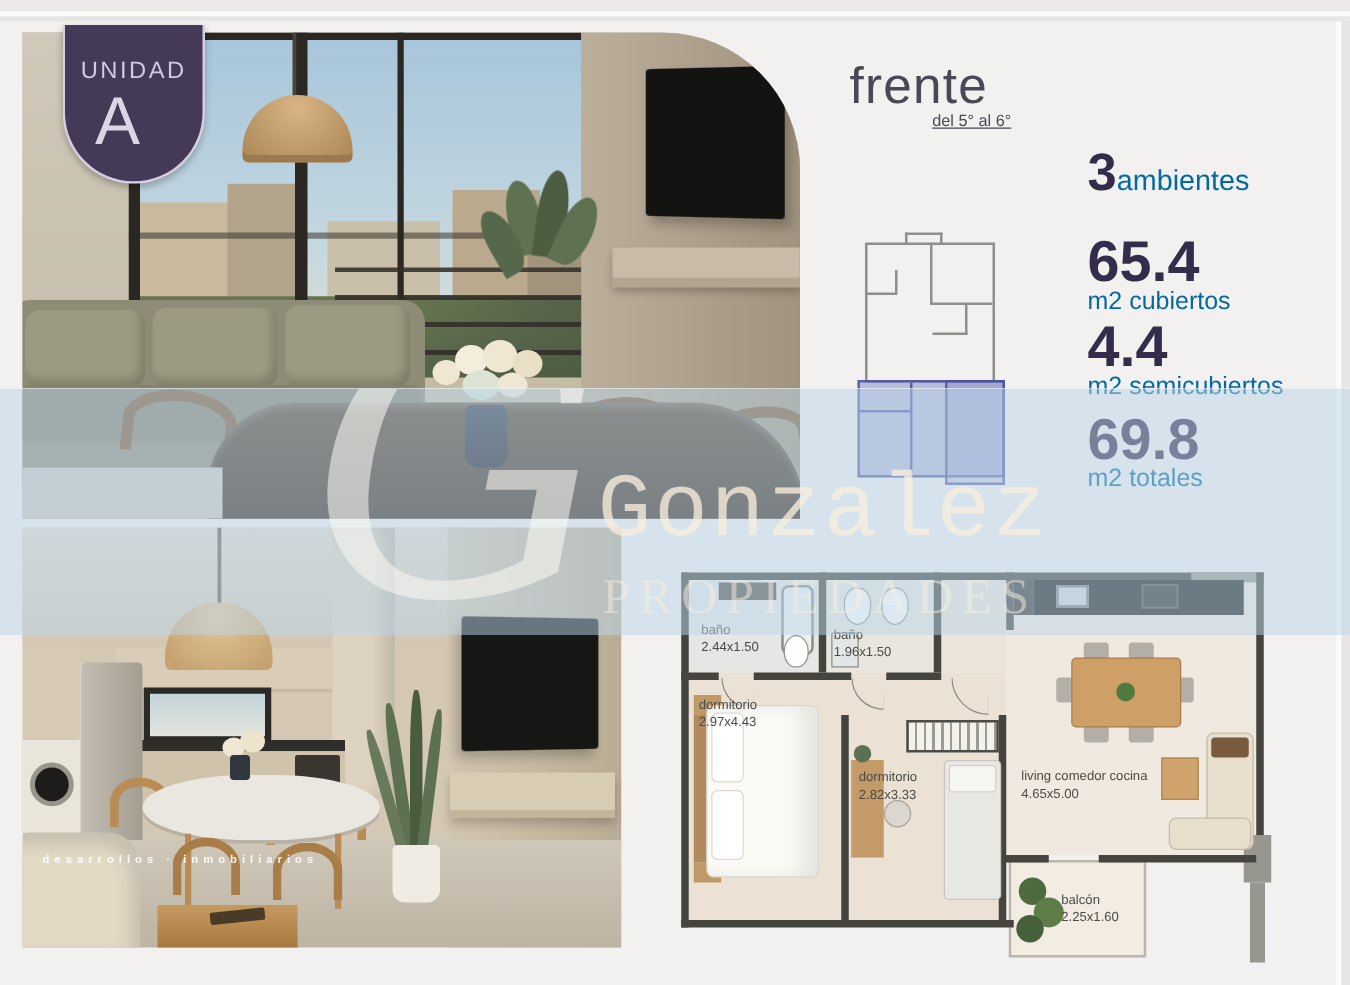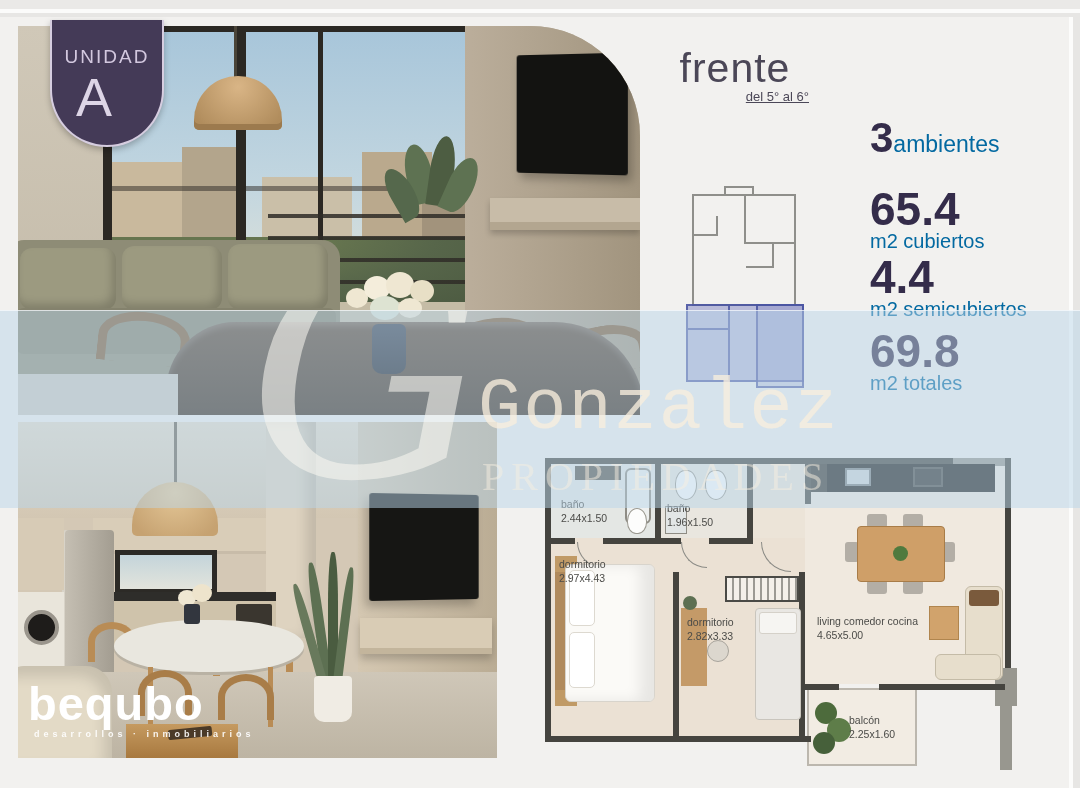--- a/index.html
+++ b/index.html
@@ -232,21 +232,20 @@
   <div class="abs p2-leg" style="left:250px;top:245px;height:60px;"></div>
   <div class="abs p2-chairback" style="left:120px;top:248px;width:54px;height:46px;border-color:#a97d48;"></div>
   <div class="abs p2-chairback" style="left:200px;top:252px;width:56px;height:46px;border-color:#a97d48;"></div>
   <div class="abs p1-flower" style="left:160px;top:168px;width:18px;height:16px;"></div>
   <div class="abs p1-flower" style="left:174px;top:162px;width:20px;height:18px;background:#eee4cc;"></div>
   <div class="abs" style="left:166px;top:182px;width:16px;height:20px;background:#32363e;border-radius:3px;"></div>
   <div class="abs p2-sofa"></div>
   <div class="abs p2-ctable"></div>
   <div class="abs p2-book"></div>
   <div id="brand" class="abs">
-    <div class="name">bequbo</div>
     <div class="tag">desarrollos · inmobiliarios</div>
   </div>
 </div>
 
 <div id="floorplan" class="abs">
 
   <div class="fl" style="left:6px;top:6px;width:104px;height:74px;background:#e4e7e4;"></div>
   <div class="fl" style="left:116px;top:6px;width:86px;height:74px;background:#e9e6df;"></div>
   <div class="fl" style="left:208px;top:6px;width:52px;height:74px;background:#ece4d8;"></div>
   <div class="fl" style="left:6px;top:80px;width:254px;height:198px;background:#ebe1d4;"></div>

